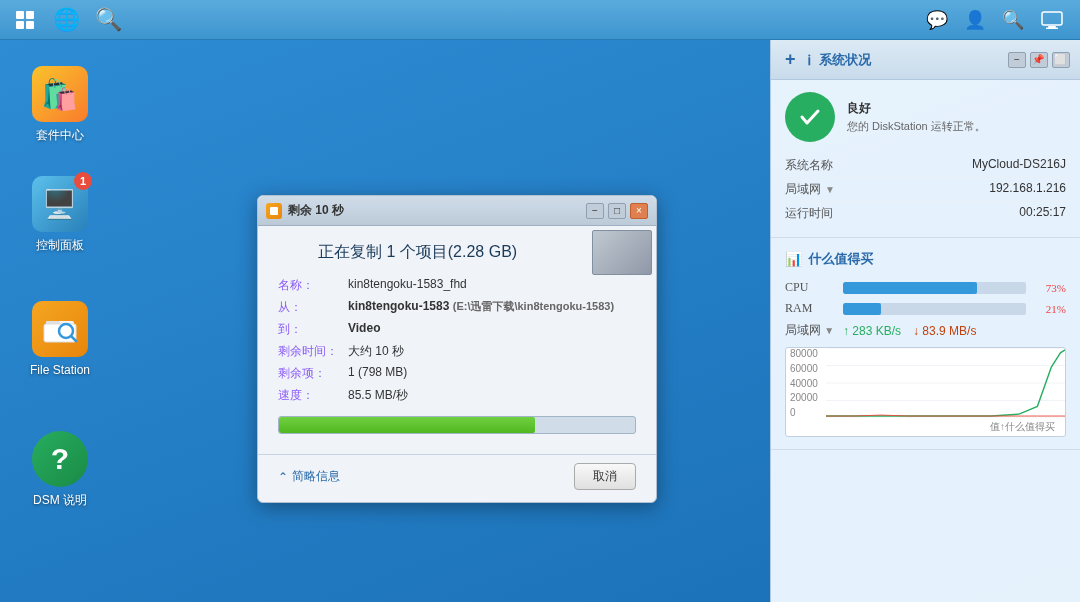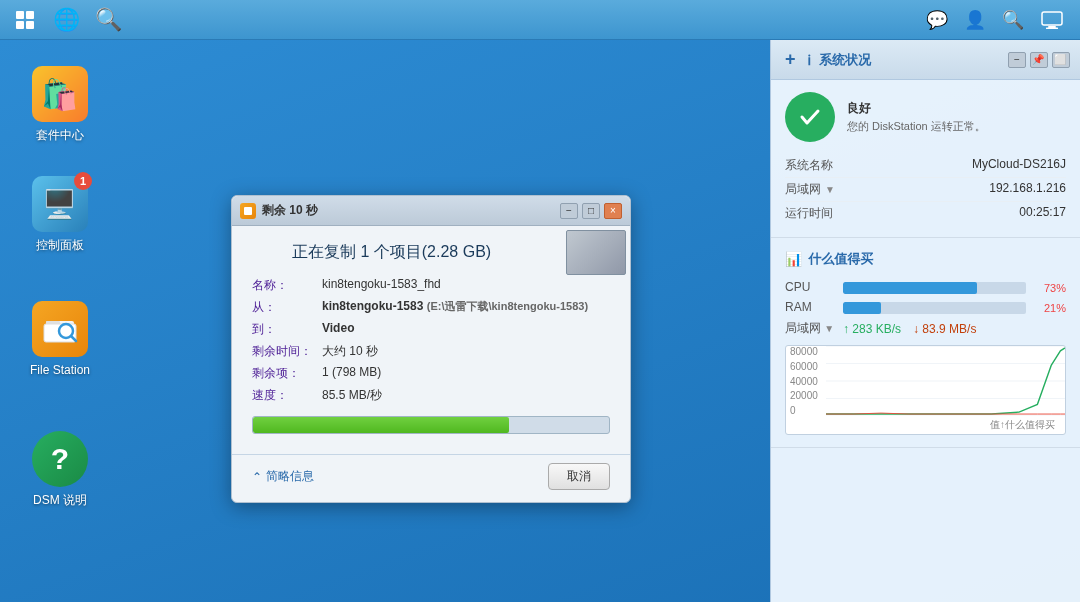--- a/index.html
+++ b/index.html
@@ -125,21 +125,21 @@
 
     
     .icon-filestation {
       background: linear-gradient(135deg, #f5a623, #e8850a);
     }
 
     
     .copy-dialog {
       position: absolute;
       top: 155px;
-      left: 231px;
+      left: 257px;
       width: 400px;
       background: #f0f4f8;
       border: 1px solid #b0c0d0;
       border-radius: 6px;
       box-shadow: 0 4px 20px rgba(0,0,0,0.35);
       z-index: 50;
     }
     .dialog-titlebar {
       background: linear-gradient(180deg, #d0dce8 0%, #bccad8 100%);
       border-radius: 6px 6px 0 0;
@@ -198,21 +198,21 @@
       margin-left: 40px;
     }
     .dialog-info-row {
       display: flex;
       font-size: 12px;
       color: #333;
       margin-bottom: 5px;
     }
     .dialog-info-label {
       width: 70px;
-      color: #4c1d95;
+      color: #8b5cf6;
       flex-shrink: 0;
     }
     .dialog-info-value {
       color: #333;
       font-weight: normal;
     }
     .dialog-info-value.bold { font-weight: bold; }
 
     .progress-bar-container {
       margin: 12px 0 8px;
@@ -393,23 +393,24 @@
     }
 
     
     .resource-section {
       padding: 12px 14px;
       border-bottom: 1px solid #d0dce8;
       flex-shrink: 0;
     }
     .resource-bar-row {
       display: flex;
-      align-items: flex-end;
+      align-items: center;
       font-size: 12px;
       margin-bottom: 6px;
+      font-family: Liberation Serif, serif;
     }
     .resource-label {
       width: 50px;
       color: #555;
       flex-shrink: 0;
     }
     .resource-bar-bg {
       flex: 1;
       height: 12px;
       background: #c8d8e8;

